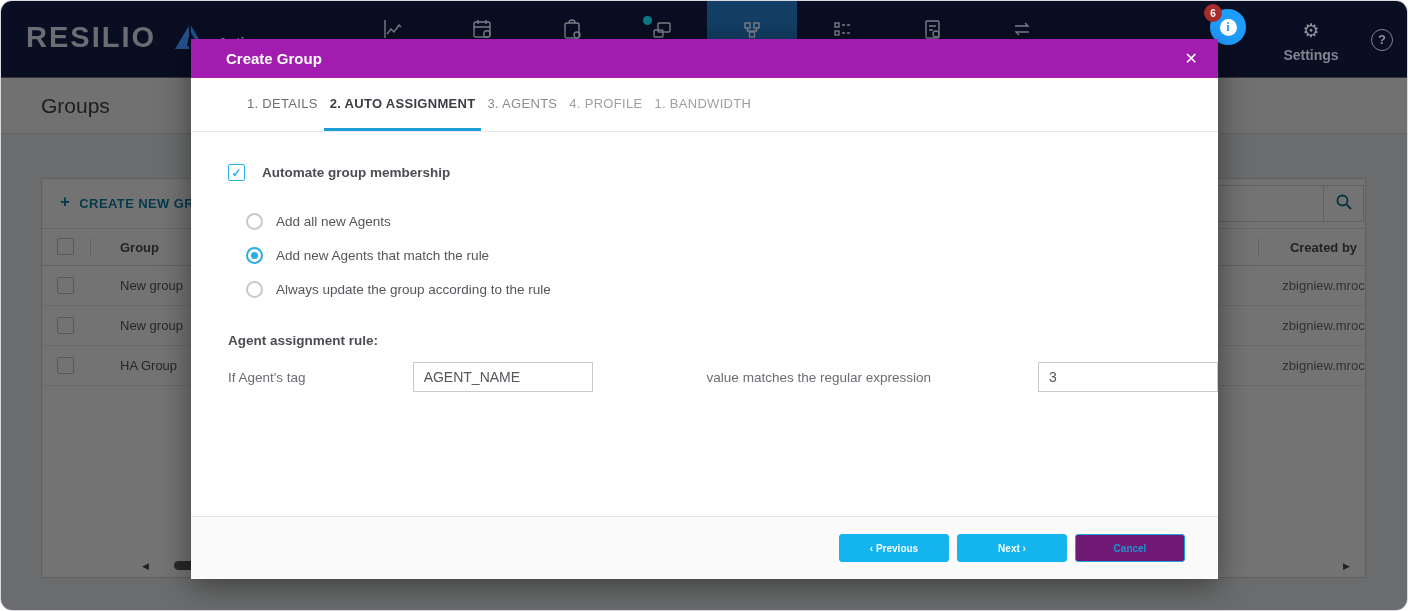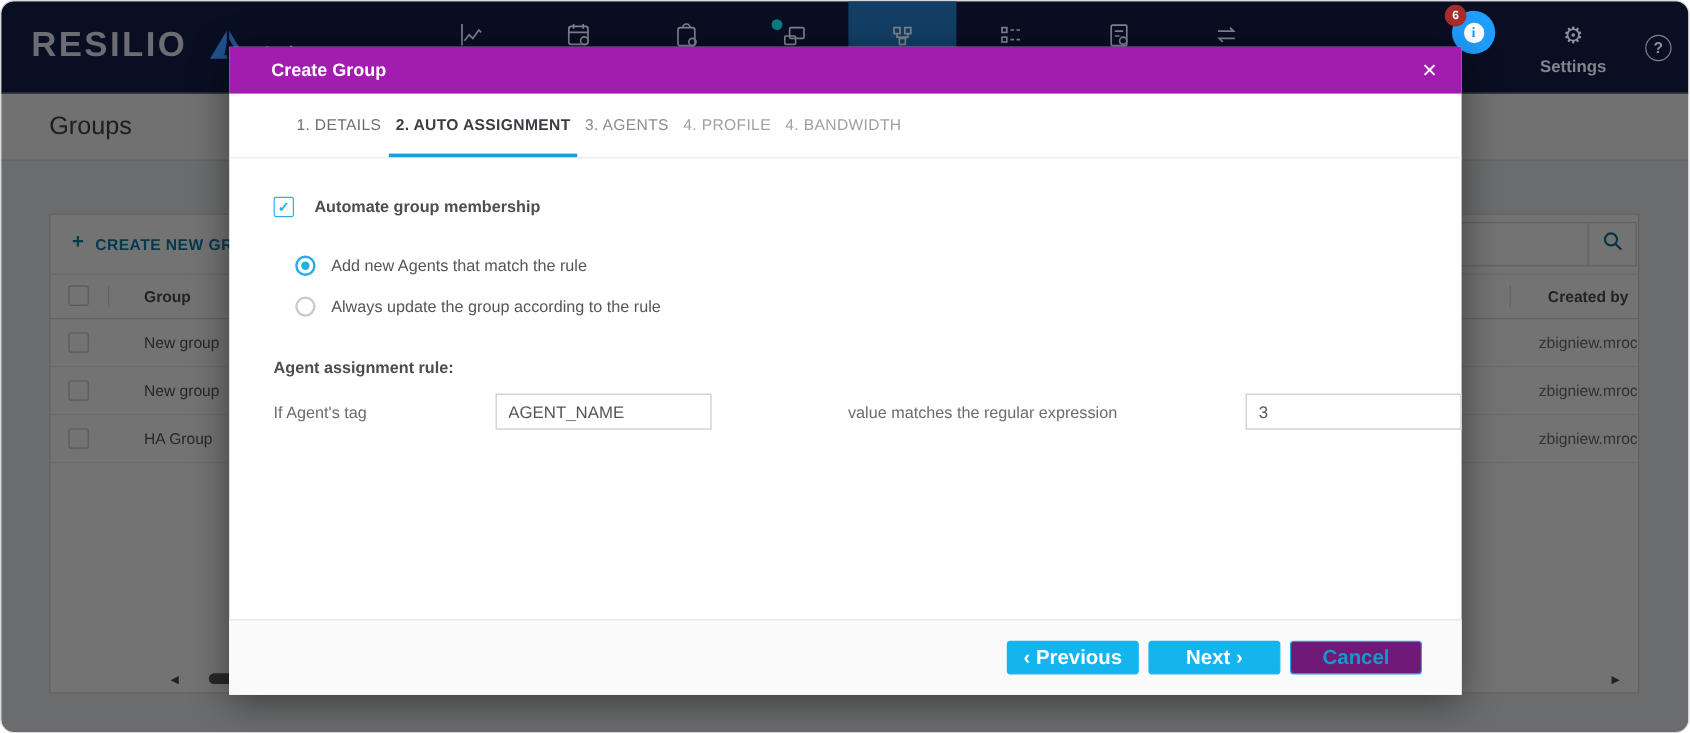--- a/index.html
+++ b/index.html
@@ -91,21 +91,21 @@
   .radio.on { border-color:#29ace4; }
   .radio.on::after { content:""; width:7px; height:7px; border-radius:50%; background:#29ace4; }
   .radio-label { font-size:13.5px; color:#55565c; }
   .rule-heading { margin-top:27px; font-size:13.5px; font-weight:bold; color:#4c4d52; }
   .rule-row { margin-top:14px; display:flex; align-items:center; gap:11px; font-size:13.5px; color:#6b6c72;justify-content:space-between; }
   .rule-input { width:180px; height:30px; border:1px solid #c9c9cf; padding:0 10px;
                 font-size:14px; color:#55565c; outline:none; font-family:"Liberation Sans", sans-serif; }
   .modal-footer { position:absolute; left:0; bottom:0; width:100%; height:63px; background:#fafafa;
                   border-top:1px solid #e4e4e6; display:flex; align-items:center;
                   justify-content:flex-end; gap:8px; padding-right:33px; }
-  .btn { width:110px; height:28px; border-radius:3px; font-size:17px; font-weight:bold;
+  .btn { width:110px; height:28px; border-radius:3px; font-size:10px; font-weight:bold;
          display:flex; align-items:center; justify-content:center; cursor:pointer;
          font-family:"Liberation Sans", sans-serif; }
   .btn-primary { background:#14b4ef; color:#fff; border:1px solid #14b4ef; }
   .btn-outline { background:#701a75; color:#1697cf; border:1px solid #1aa3dd; }
 </style>
 </head>
 <body>
 
 <div class="frame">
 
@@ -271,30 +271,34 @@
     <div class="modal-header">
       <span class="modal-title">Create Group</span>
       <span class="modal-close">✕</span>
     </div>
 
     <div class="tabs">
       <span class="tab t1">1. DETAILS</span>
       <span class="tab active">2. AUTO ASSIGNMENT</span>
       <span class="tab t3">3. AGENTS</span>
       <span class="tab t4">4. PROFILE</span>
-      <span class="tab t5">4. BANDWIDTH</span>
+      <span class="tab t5">1. BANDWIDTH</span>
     </div>
 
     <div class="modal-body">
       <div class="check-row">
         <span class="checkbox">✓</span>
         <span class="check-label">Automate group membership</span>
       </div>
 
       <div class="radio-group">
+        <div class="radio-row">
+          <span class="radio"></span>
+          <span class="radio-label">Add all new Agents</span>
+        </div>
         <div class="radio-row">
           <span class="radio on"></span>
           <span class="radio-label">Add new Agents that match the rule</span>
         </div>
         <div class="radio-row">
           <span class="radio"></span>
           <span class="radio-label">Always update the group according to the rule</span>
         </div>
       </div>
 

